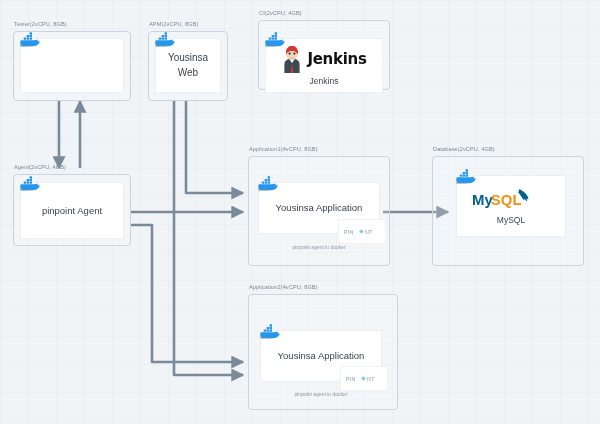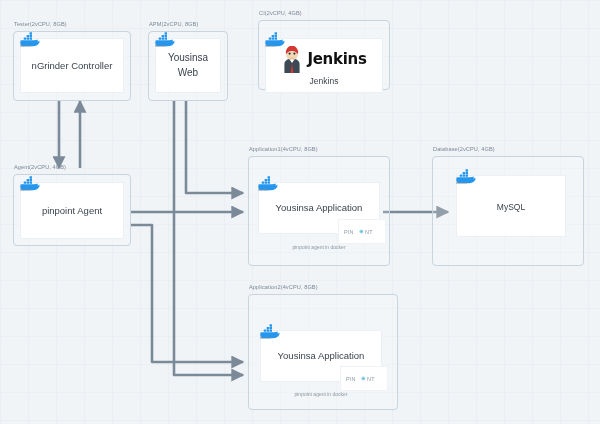--- a/index.html
+++ b/index.html
@@ -132,21 +132,20 @@
         <rect x="14" y="9" width="3.4" height="3.2" rx=".4"></rect>
         <rect x="10" y="5.4" width="3.4" height="3.2" rx=".4"></rect>
         <rect x="14" y="5.4" width="3.4" height="3.2" rx=".4"></rect>
         <rect x="14" y="1.8" width="3.4" height="3.2" rx=".4"></rect>
         <path d="M2 12.6h18.5c1.6 0 3.2-.3 4.6-1 .3 1 .2 2.2-.2 3.3 1-.4 1.9-1.1 2.4-2 .6 1.3.4 2.9-.3 4.1-1.6 2.7-4.7 4-8.4 4H4.6c-1.7 0-3-1.3-3.2-3A8 8 0 0 1 2 12.6z"></path>
       </g>
       </svg><span></span>
     
     <span class="dlabel">docker</span>
   </div>
-  <div class="card-title">nGrinder Controller</div>
 </div>
 
 <div class="group" style="left:148px;top:31px;width:80px;height:70px;">
   <span class="group-label">APM(2vCPU, 8GB)</span>
 </div>
 <div class="card" style="left:155px;top:38px;width:66px;height:55px;">
   <div class="docker-badge">
     <svg viewBox="0 0 32 22" width="24" height="16">
       <g fill="#2496ed">
         <rect x="6" y="9" width="3.4" height="3.2" rx=".4"></rect>
@@ -262,20 +261,27 @@
         <rect x="10" y="9" width="3.4" height="3.2" rx=".4"></rect>
         <rect x="14" y="9" width="3.4" height="3.2" rx=".4"></rect>
         <rect x="10" y="5.4" width="3.4" height="3.2" rx=".4"></rect>
         <rect x="14" y="5.4" width="3.4" height="3.2" rx=".4"></rect>
         <rect x="14" y="1.8" width="3.4" height="3.2" rx=".4"></rect>
         <path d="M2 12.6h18.5c1.6 0 3.2-.3 4.6-1 .3 1 .2 2.2-.2 3.3 1-.4 1.9-1.1 2.4-2 .6 1.3.4 2.9-.3 4.1-1.6 2.7-4.7 4-8.4 4H4.6c-1.7 0-3-1.3-3.2-3A8 8 0 0 1 2 12.6z"></path>
       </g>
     </svg>
     <span class="dlabel">docker</span>
   </div>
+  <div class="mysql-logo">
+    <svg width="78" height="26" viewBox="0 0 120 40">
+      <text x="0" y="26" font-family="Liberation Sans, sans-serif" font-weight="bold" font-size="23" fill="#00618a">My</text>
+      <text x="29" y="26" font-family="Liberation Sans, sans-serif" font-weight="bold" font-size="23" fill="#f29111">SQL</text>
+      <path d="M73 2c4 2 9 5 12 10 1.5 2.6 2 5 1.6 5.4-.5.4-1.6-.6-2.6-1.6l.6 3.4c.2 1-.4 1.2-1.2.5-1.3-1.2-2.3-2.6-3-4 .2 1.4.2 2.6 0 2.8-.4.4-1.3-.4-2.2-1.8-2.6-3.9-5-7.6-7.4-10.4l1.2-.2c-.5-1.3 0-3 1-4.1z" fill="#00618a"></path>
+    </svg>
+  </div>
   <div class="mysql-sub">MySQL</div>
 </div>
 
 <div class="group" style="left:248px;top:294px;width:150px;height:116px;">
   <span class="group-label">Application2(4vCPU, 8GB)</span>
 </div>
 <div class="card" style="left:260px;top:330px;width:122px;height:52px;">
   <div class="docker-badge">
     <svg viewBox="0 0 32 22" width="24" height="16">
       <g fill="#2496ed">

